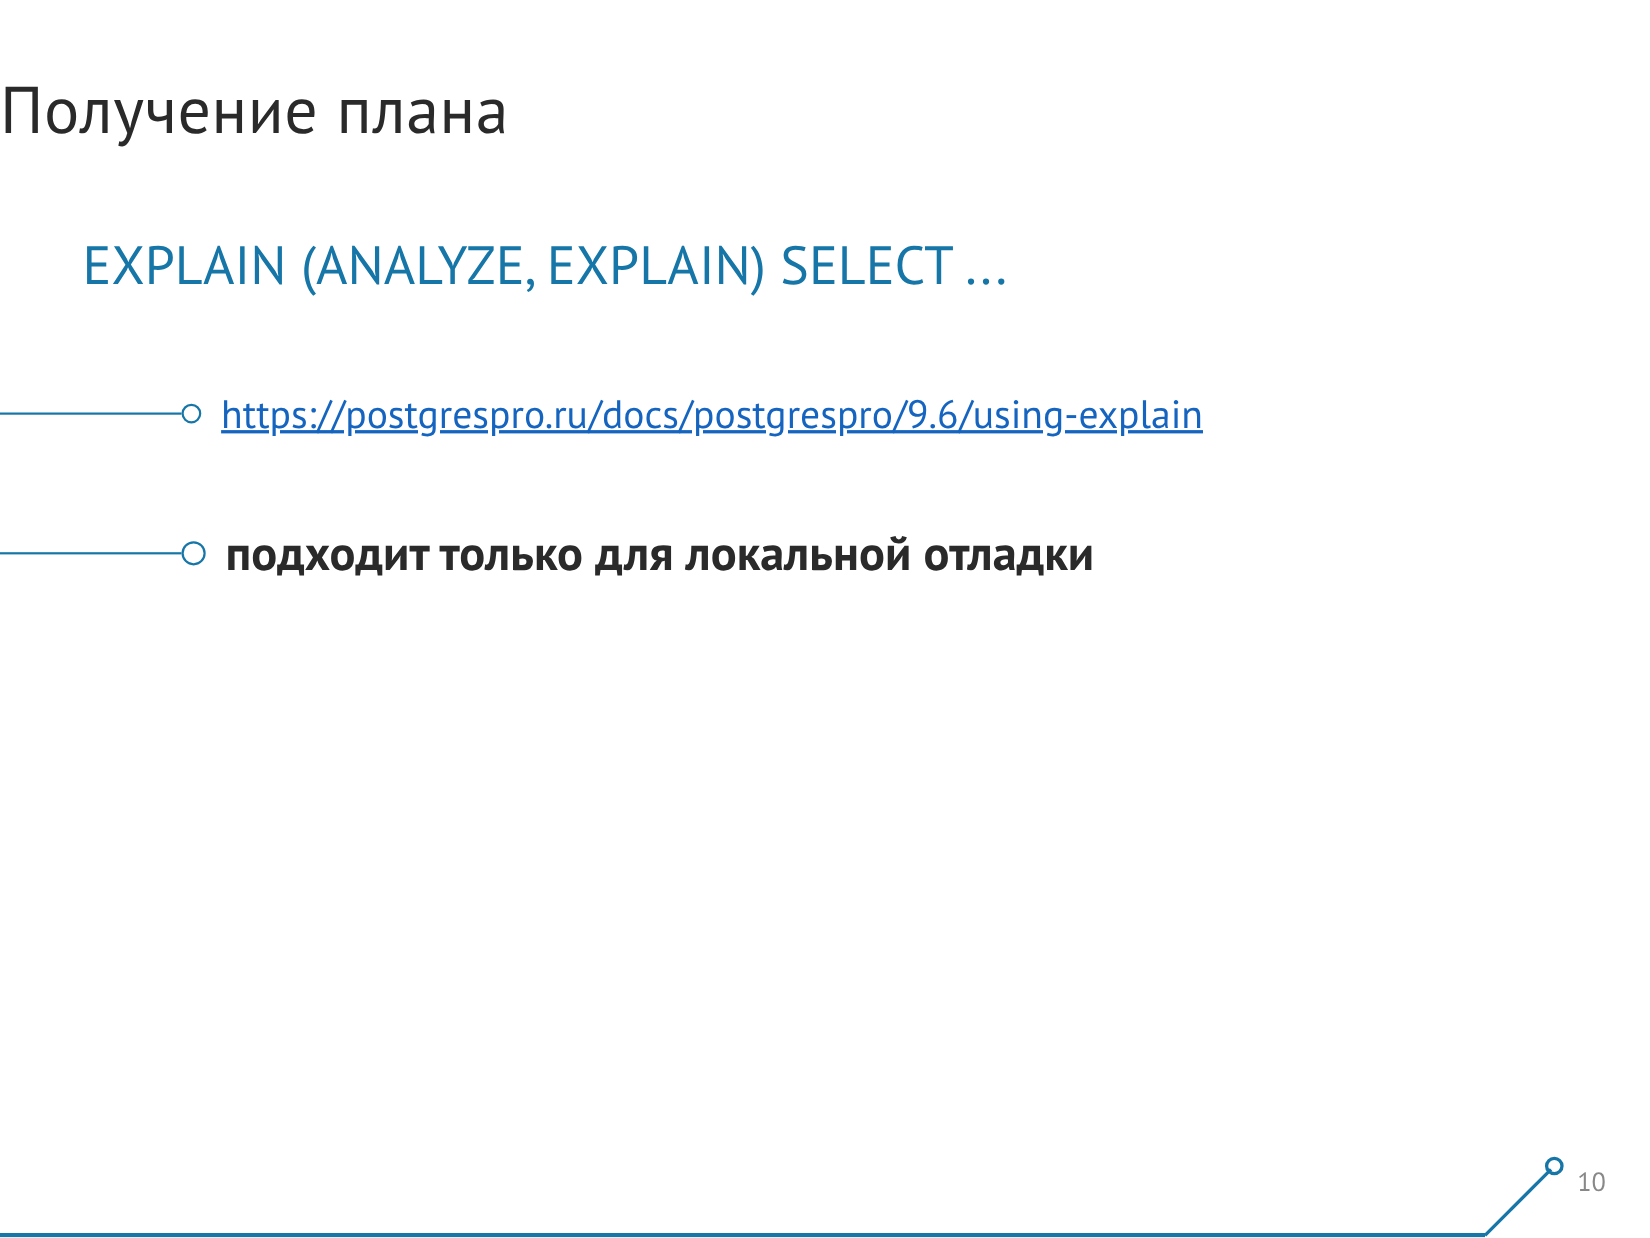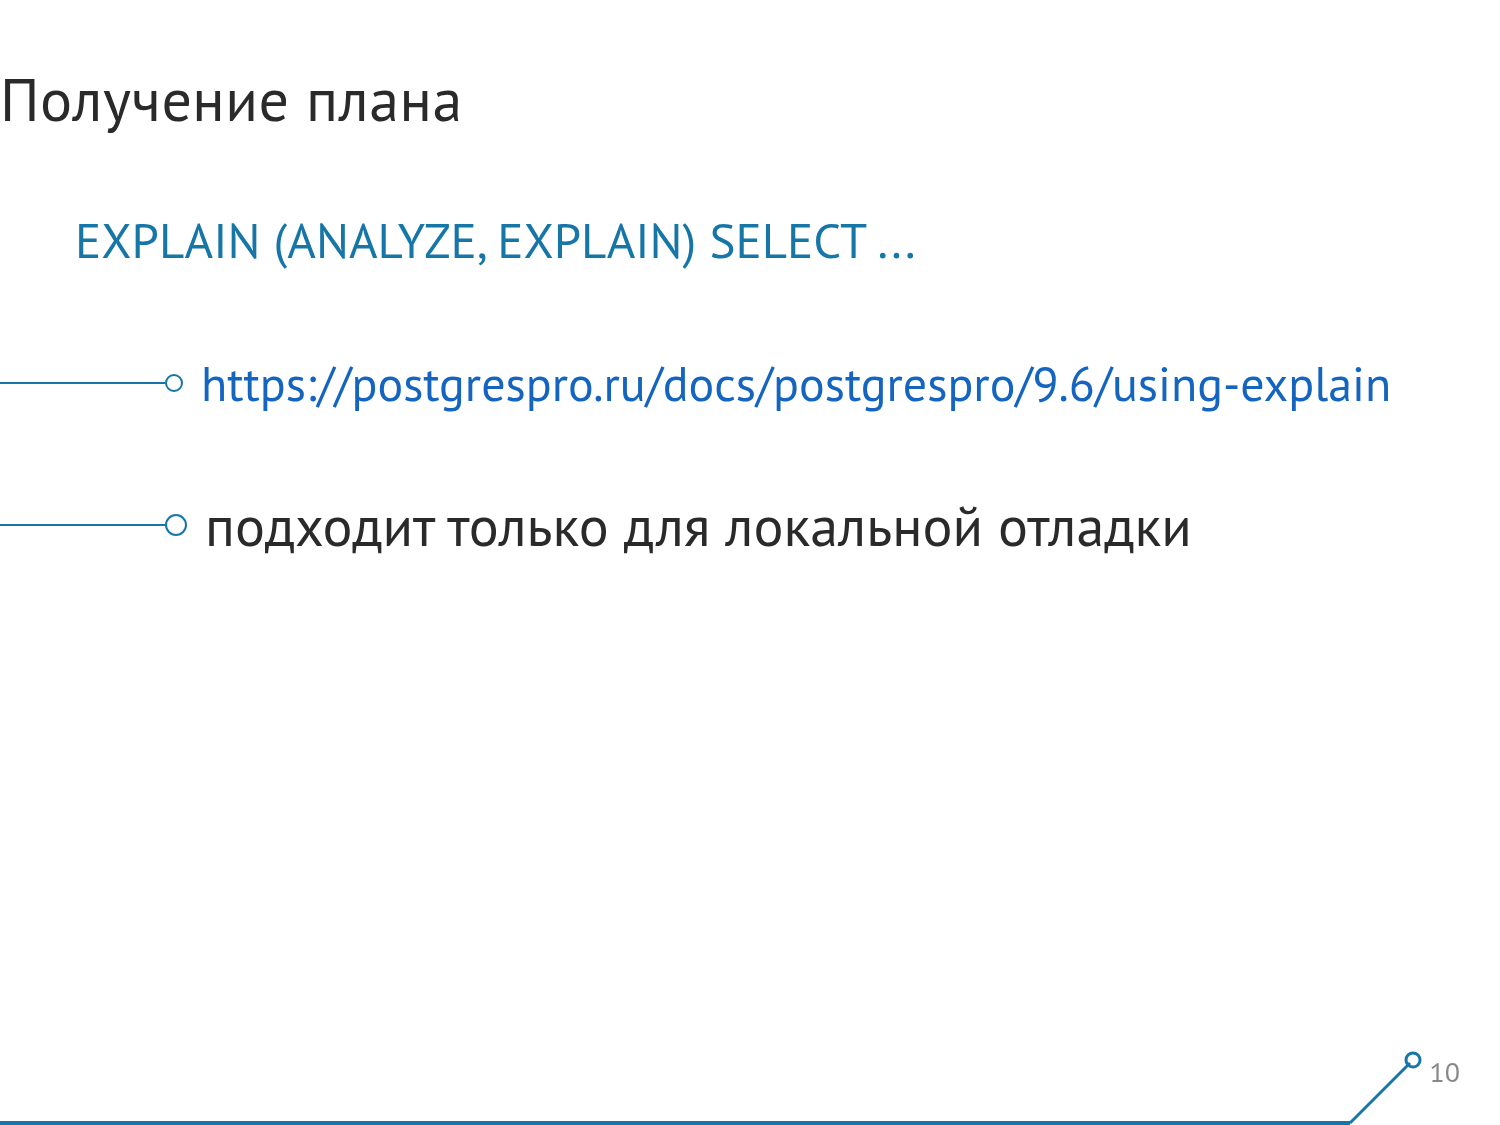--- a/index.html
+++ b/index.html
@@ -52,35 +52,36 @@
     }
     .bullet-circle-small {
       width: 18px;
       height: 18px;
       border: 2px solid #1676a8;
       border-radius: 50%;
       flex-shrink: 0;
     }
     .bullet-text {
       margin-left: 18px;
-      font-size: 56px;
+      font-size: 44px;
       color: #2a2a2a;
-      font-weight: 400;
+      font-weight: 700;
     }
     .bullet-link {
       margin-left: 18px;
-      font-size: 48px;
+      font-size: 36px;
       color: #1565c0;
+      text-decoration: underline;
       font-weight: 300;
     }
     .page-number {
       position: absolute;
       bottom: 35px;
       right: 40px;
-      font-size: 28px;
+      font-size: 24px;
       color: #888;
       font-weight: 300;
     }
     .bottom-accent {
       position: absolute;
       bottom: 0;
       left: 0;
       width: 1500px;
       height: 80px;
       pointer-events: none;

